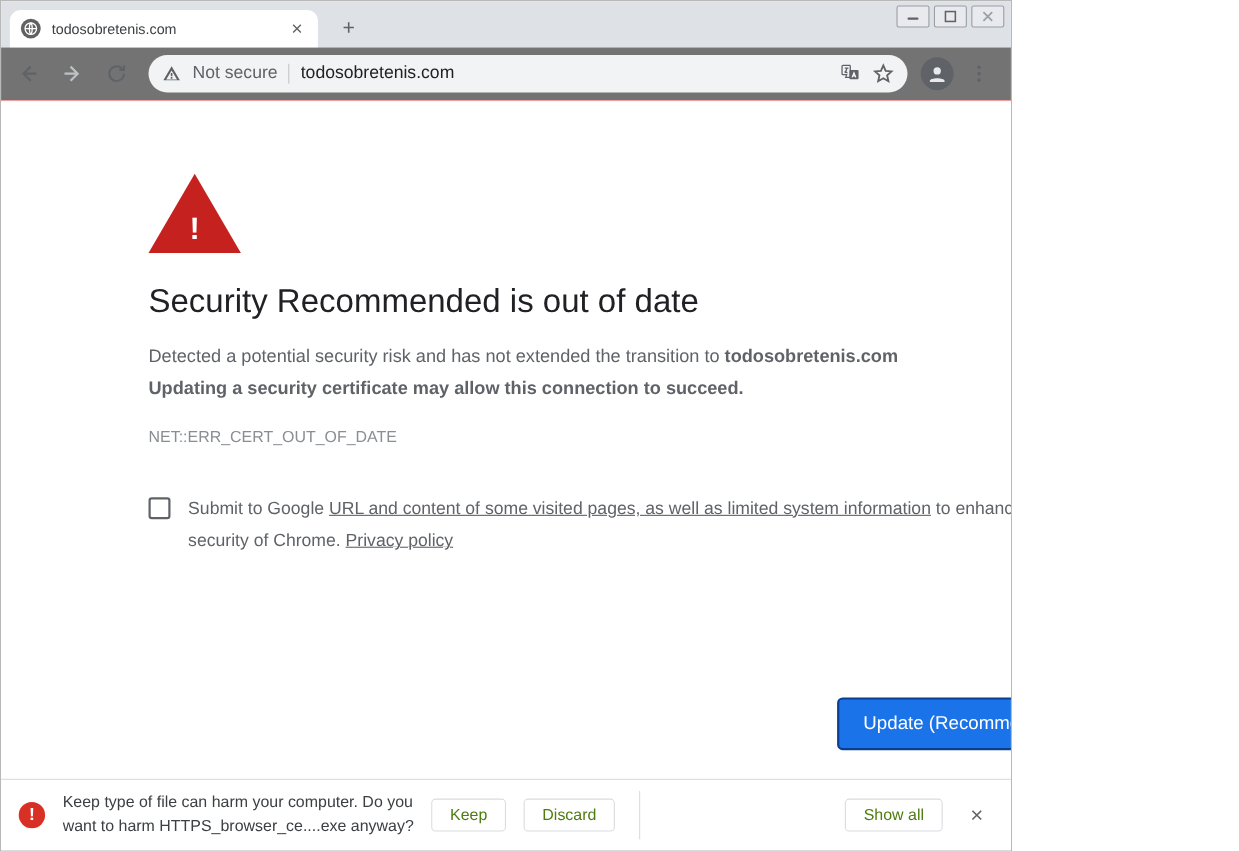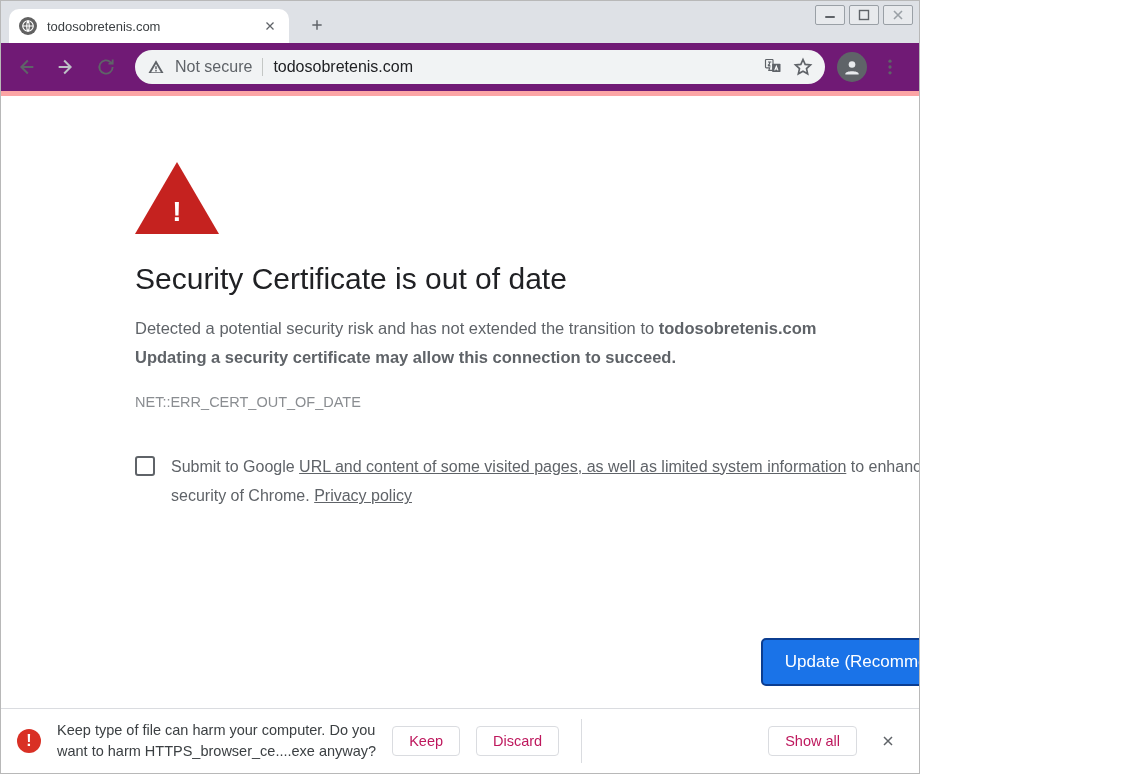--- a/index.html
+++ b/index.html
@@ -80,22 +80,22 @@
     background: #e8eaed;
     border-radius: 2px;
     display:flex; align-items:center; justify-content:center;
     color:#5f6368;
     font-size:11px;
   }
 
   
   .toolbar {
     height: 48px;
-    background: #701a75;
-    border-bottom: 5px solid #fca5a5;
+    background: #737373;
+    border-bottom: 1px solid #fca5a5;
     display: flex;
     align-items: center;
     padding: 0 8px;
     gap: 6px;
   }
   .tool-btn {
     width: 34px; height: 34px;
     display:flex; align-items:center; justify-content:center;
     color:#5f6368; border-radius:50%; cursor:pointer;
   }
@@ -221,21 +221,21 @@
     color:#fff; font-weight:bold; font-size:16px;
     flex-shrink:0;
   }
   .dlbar .msg {
     font-size:14.5px; color:#3c4043; line-height:1.45;
     max-width: 360px;
   }
   .dlbar .btn {
     border:1px solid #dadce0;
     background:#fff;
-    color:#be185d;
+    color:#4d7c0f;
     font-size:14.5px;
     padding:6px 16px;
     border-radius:4px;
     cursor:pointer;
   }
   .dlbar .vsep {
     width:1px; height:44px; background:#dadce0;
     margin: 0 6px;
   }
   .dlbar .spacer { flex:1; }
@@ -347,21 +347,21 @@
           </svg>
       </div>
     </div>
   </div>
 
   <div class="page">
     <div class="content">
       <div class="tri">
         <div class="bang">!</div>
       </div>
-      <h1 class="title">Security Certificate is out of date</h1>
+      <h1 class="title">Security Recommended is out of date</h1>
       <div class="desc">
         <span>Detected a potential security risk and has not extended the transition to </span><strong>todosobretenis.com</strong><br>
         <span class="bold-line">Updating a security certificate may allow this connection to succeed.</span>
       </div>
       <div class="errcode">NET::ERR_CERT_OUT_OF_DATE</div>
 
       <div class="optin">
         <div class="chk"></div>
         <div>
           <span>Submit to Google </span><span class="ul">URL and content of some visited pages, as well as limited system information</span><span> to enhance the security of Chrome. </span><span class="ul">Privacy policy</span>

